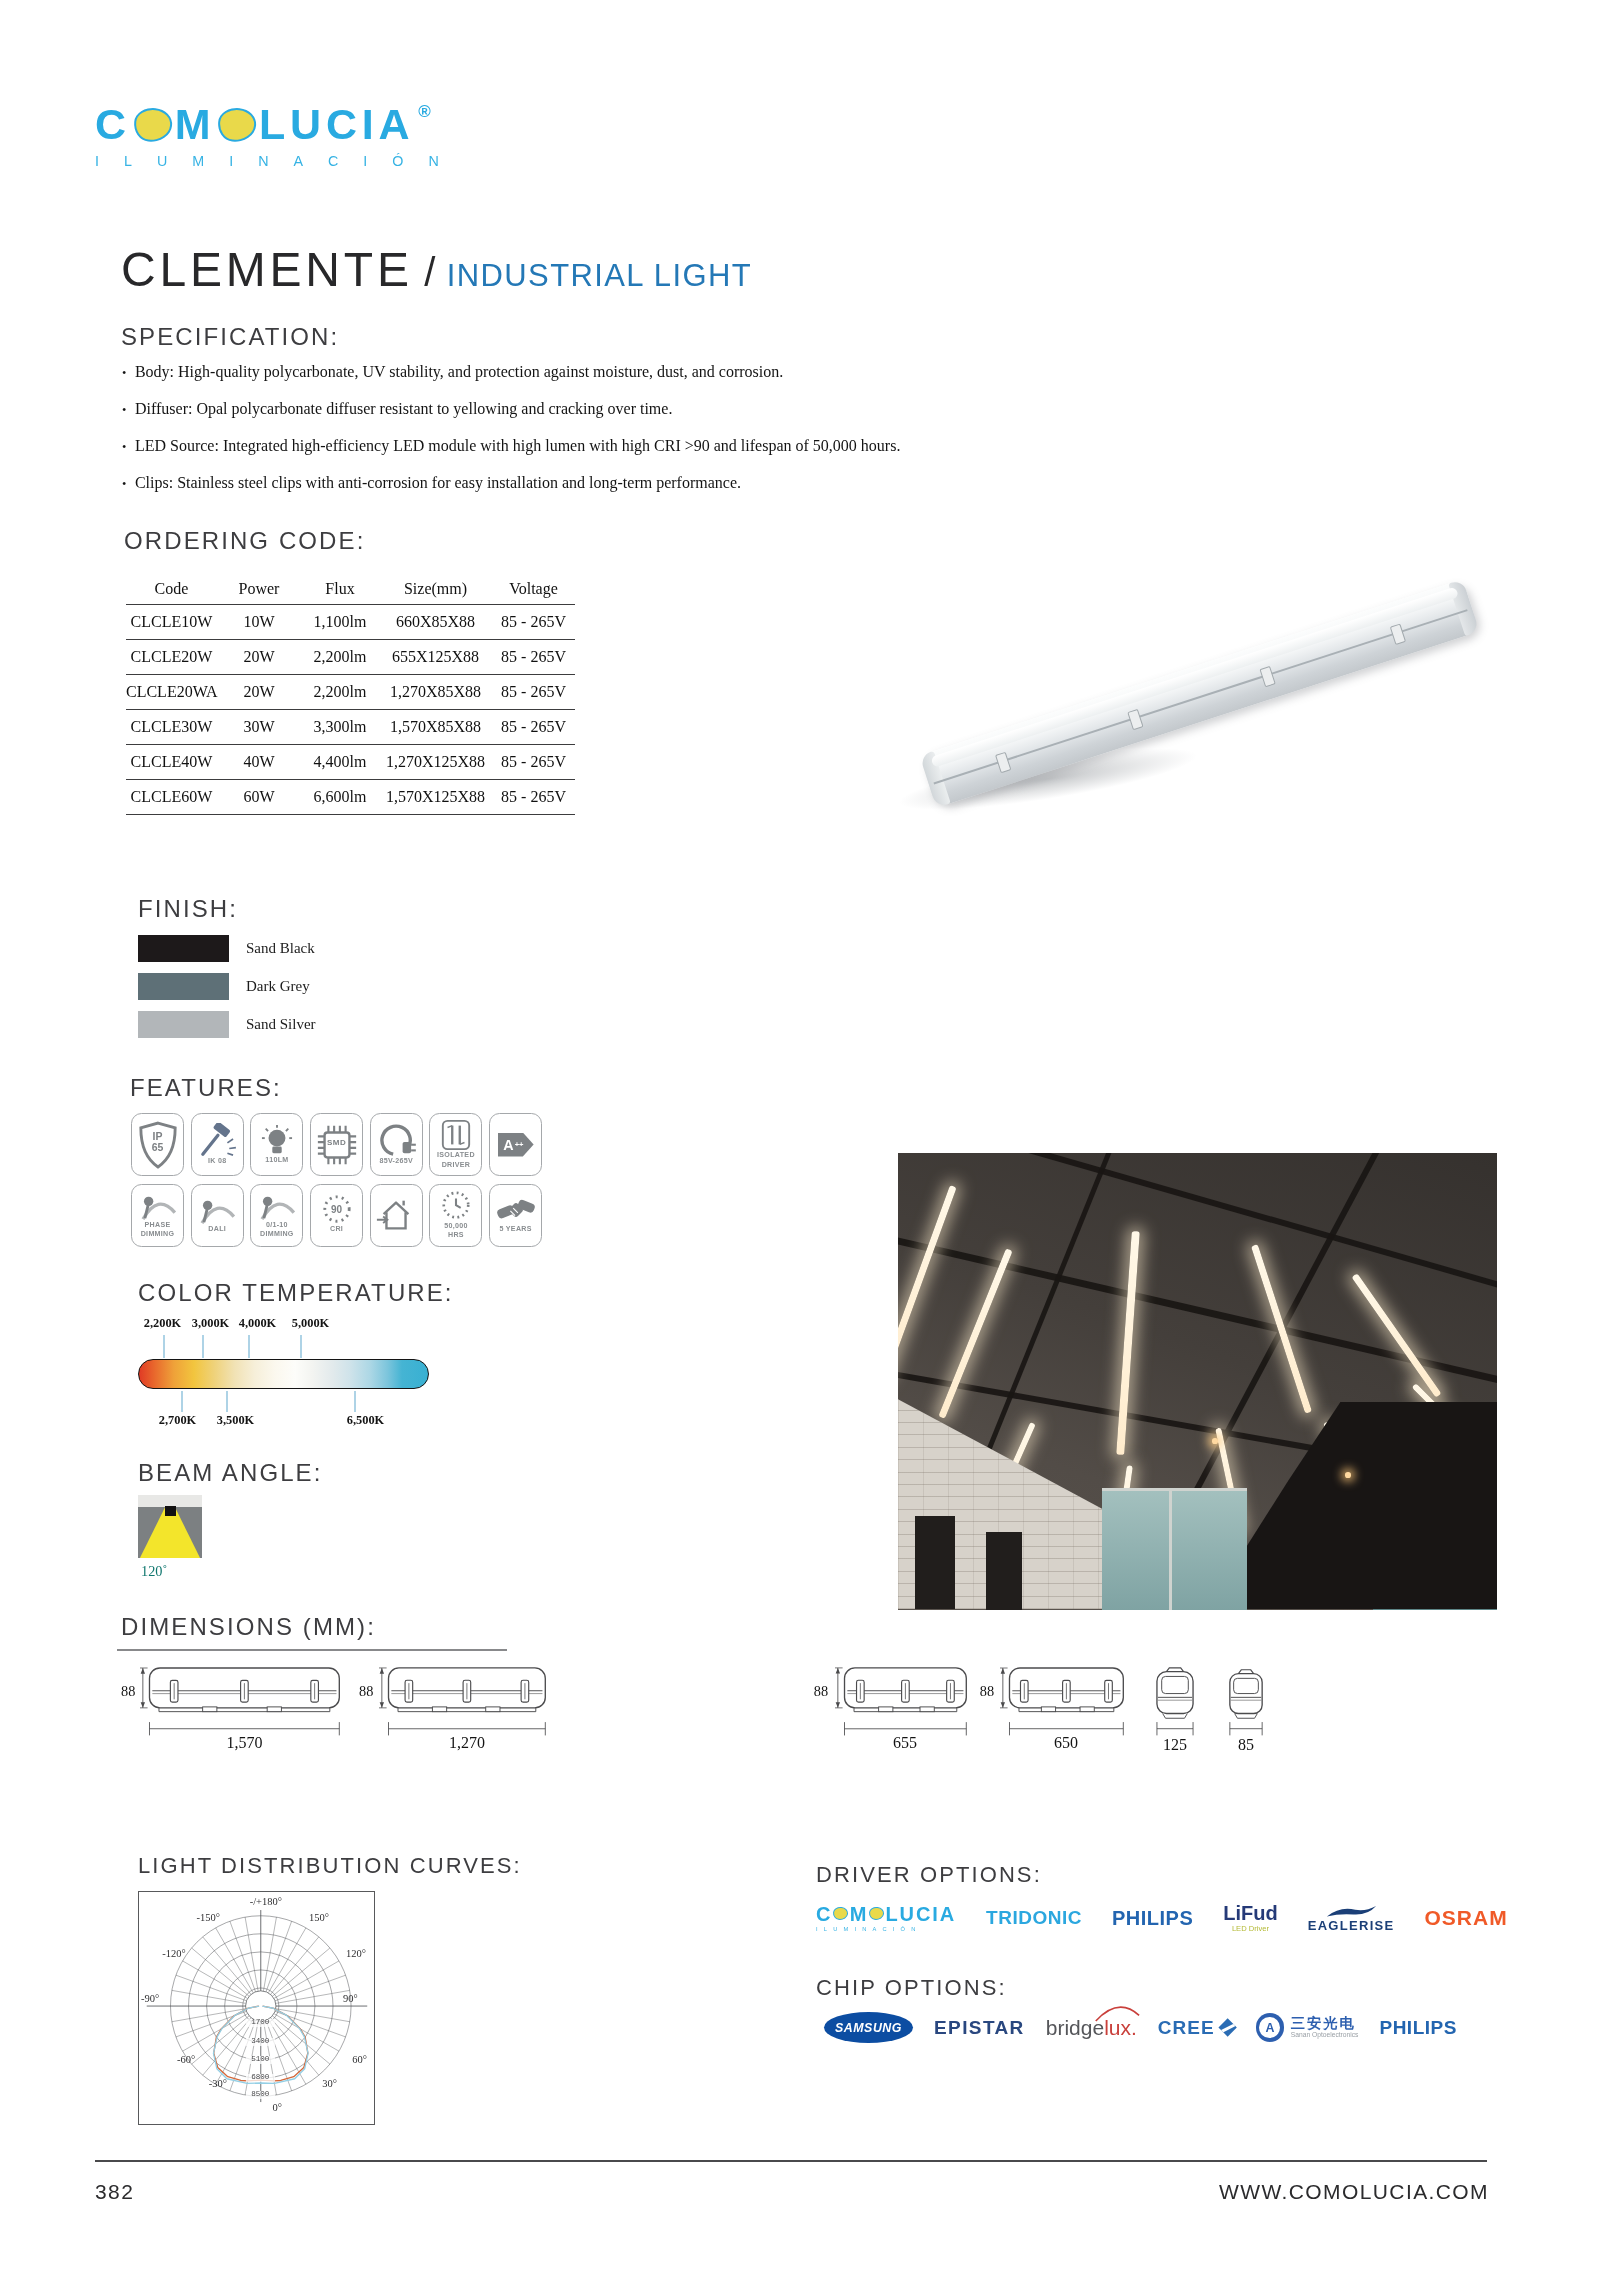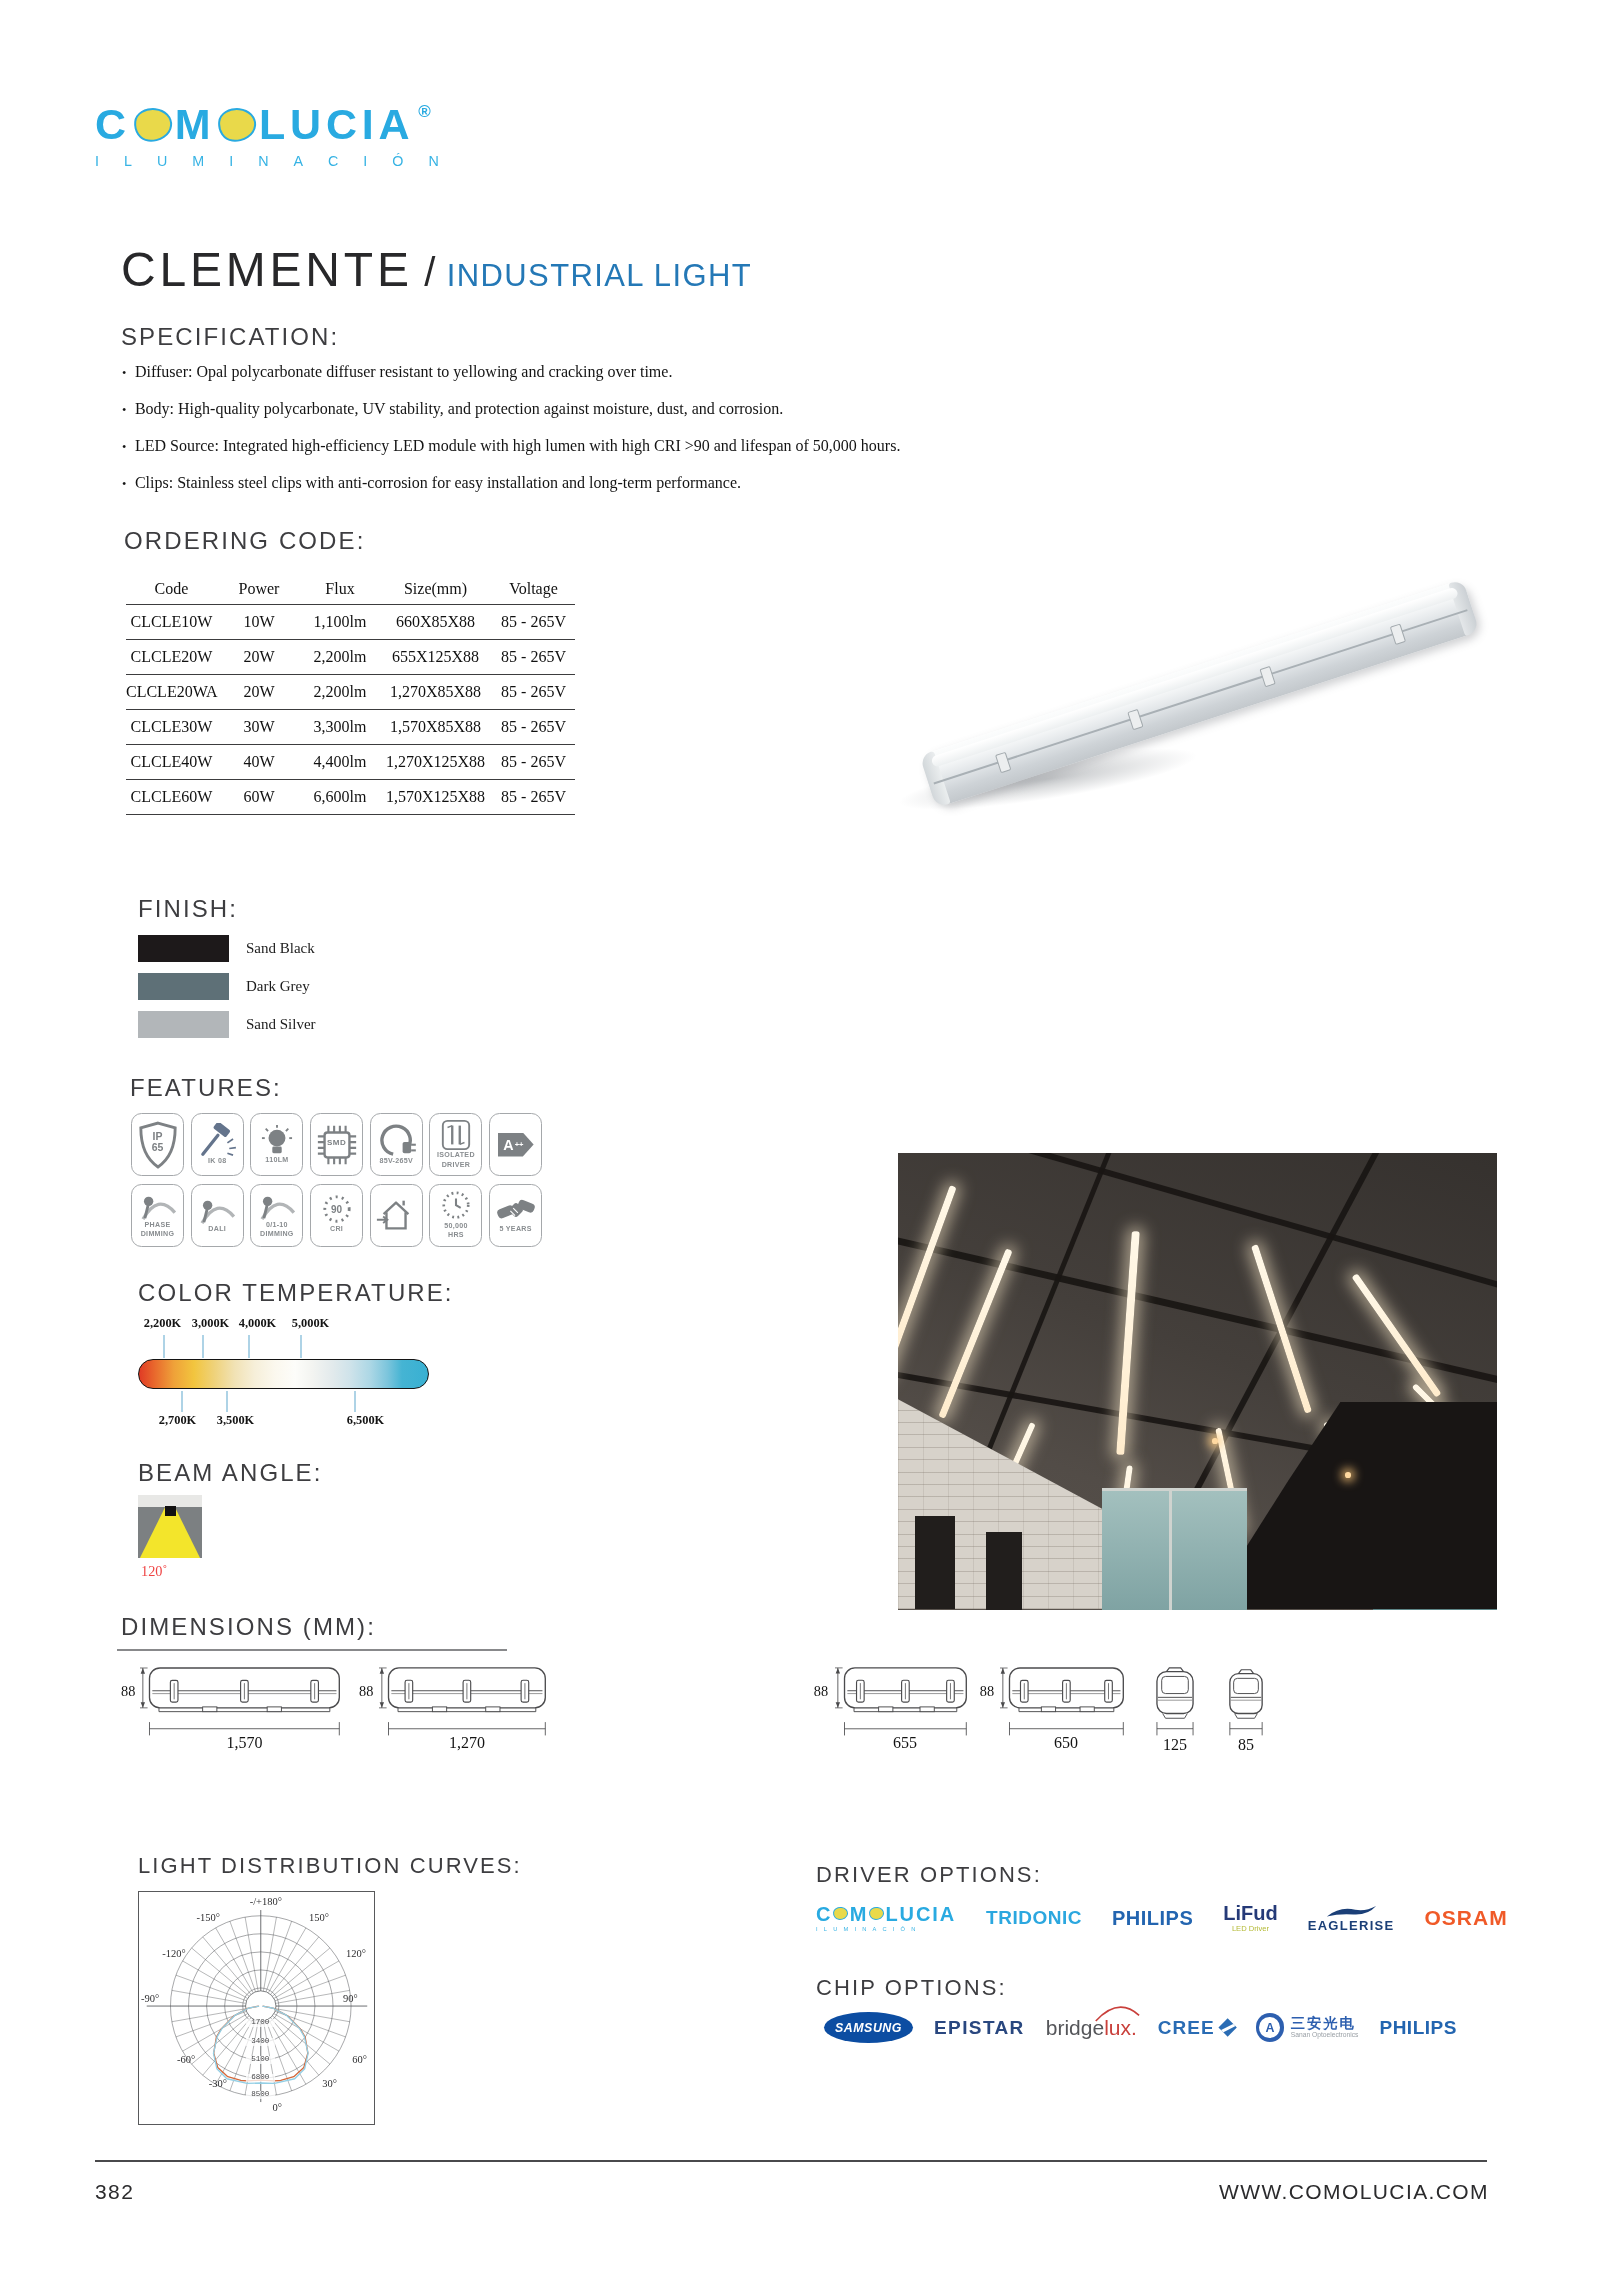--- a/index.html
+++ b/index.html
@@ -86,21 +86,21 @@
           border:1.9px solid #141414;
           background:linear-gradient(90deg,#e03a25 0%,#e8652c 5%,#efa139 12%,#f2c53e 19%,#efd27a 26%,
             #f1e2b4 33%,#f6efd9 40%,#fbf8ee 47%,#fdfdfa 54%,#f3f4f1 60%,#e2eaec 67%,#cfe3ea 73%,
             #acd7e5 80%,#7cc5dc 86%,#45b4d3 91%,#38b0d2 100%);}
 
   
   .beam-icon{left:138px;top:1495px;width:64px;height:63px;background:#7c8082;overflow:hidden;}
   .beam-ceiling{position:absolute;top:0;left:0;right:0;height:12.4px;background:#e8e8e6;}
   .beam-cone{position:absolute;inset:0;background:#f3e52b;clip-path:polygon(42% 20%,58% 20%,97% 100%,3% 100%);}
   .beam-src{position:absolute;left:27px;top:10.5px;width:11.4px;height:10.5px;background:#111;}
-  .beam-val{left:141px;top:1563px;font-family:"Liberation Serif",serif;font-size:14.3px;color:#ef4444;}
+  .beam-val{left:141px;top:1563px;font-family:"Liberation Serif",serif;font-size:14.3px;color:#0f766e;}
 
   
   .photo{left:898px;top:1153px;width:599px;height:457px;overflow:hidden;
          background:linear-gradient(200deg,#35312e 0%,#443f3b 45%,#524c47 70%,#5a544e 100%);}
   .pbeam{position:absolute;background:#191614;opacity:.92;}
   .pstrip{position:absolute;background:linear-gradient(#fff8e8,#ffeccd);border-radius:2.9px;
           box-shadow:0 0 15px 4.8px rgba(255,238,205,.55);}
   .pwall{position:absolute;left:0;top:228px;width:204px;height:228px;background:#d7d2ca;
          background-image:repeating-linear-gradient(0deg,rgba(110,100,90,.28) 0 1px,transparent 1px 12.4px),
                           repeating-linear-gradient(90deg,rgba(110,100,90,.14) 0 1px,transparent 1px 25px);
@@ -187,22 +187,22 @@
   </div>
 
   <div class="abs title-row">
     <span class="title-main">CLEMENTE</span>
     <span class="title-sep">/</span>
     <span class="title-cat">INDUSTRIAL LIGHT</span>
   </div>
 
   <div class="sec-h" style="left:121px;top:323px">SPECIFICATION:</div>
   <div class="abs bullets">
+    <div class="bullet">Body: High-quality polycarbonate, UV stability, and protection against moisture, dust, and corrosion.</div>
     <div class="bullet">Diffuser: Opal polycarbonate diffuser resistant to yellowing and cracking over time.</div>
-    <div class="bullet">Body: High-quality polycarbonate, UV stability, and protection against moisture, dust, and corrosion.</div>
     <div class="bullet">LED Source: Integrated high-efficiency LED module with high lumen with high CRI &gt;90 and lifespan of 50,000 hours.</div>
     <div class="bullet">Clips: Stainless steel clips with anti-corrosion for easy installation and long-term performance.</div>
   </div>
 
   <div class="sec-h" style="left:124px;top:527px">ORDERING CODE:</div>
   <table class="ord-table">
     <colgroup>
         <col style="width:91px">
         <col style="width:84px">
         <col style="width:78px">

